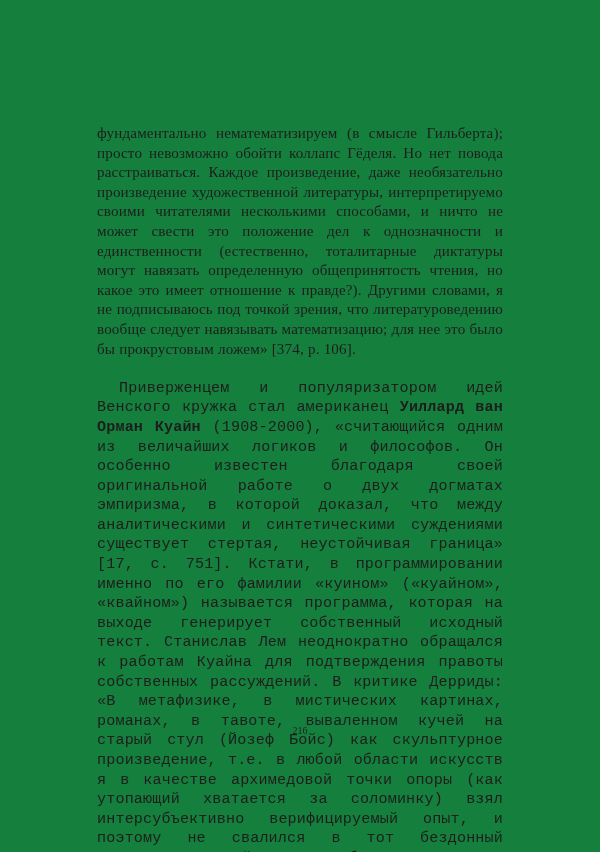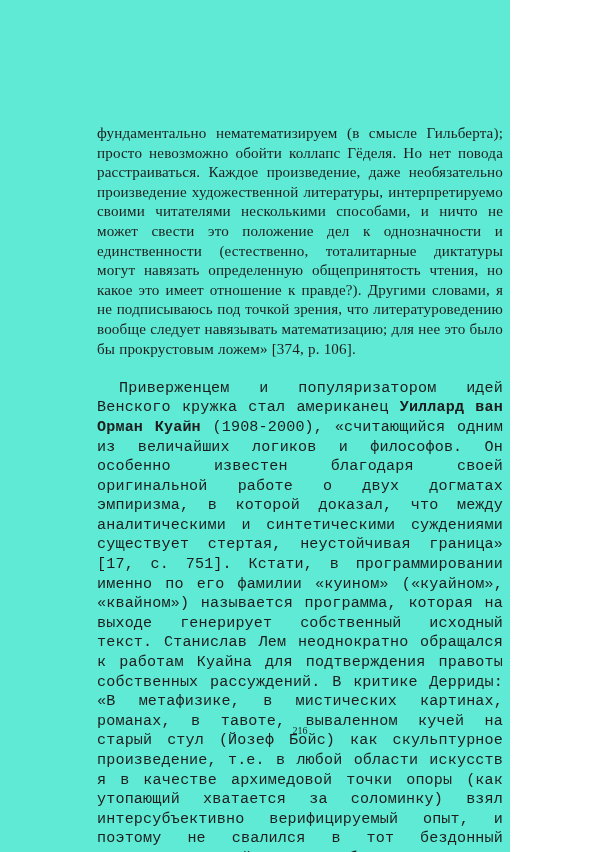--- a/index.html
+++ b/index.html
@@ -9,23 +9,23 @@
   }
   body {
     width: 600px;
     height: 852px;
     overflow: hidden;
     font-family: "Liberation Serif", "DejaVu Serif", serif;
     color: #1d1d1d;
   }
   .page {
     position: relative;
-    width: 510px;
+    width: 600px;
     height: 852px;
-    background: #5eead4;
+    background: #15803d;
     box-sizing: border-box;
   }
   .text-column {
     position: absolute;
     left: 97px;
     top: 124px;
     width: 406px;
   }
   .para {
     margin: 0;

